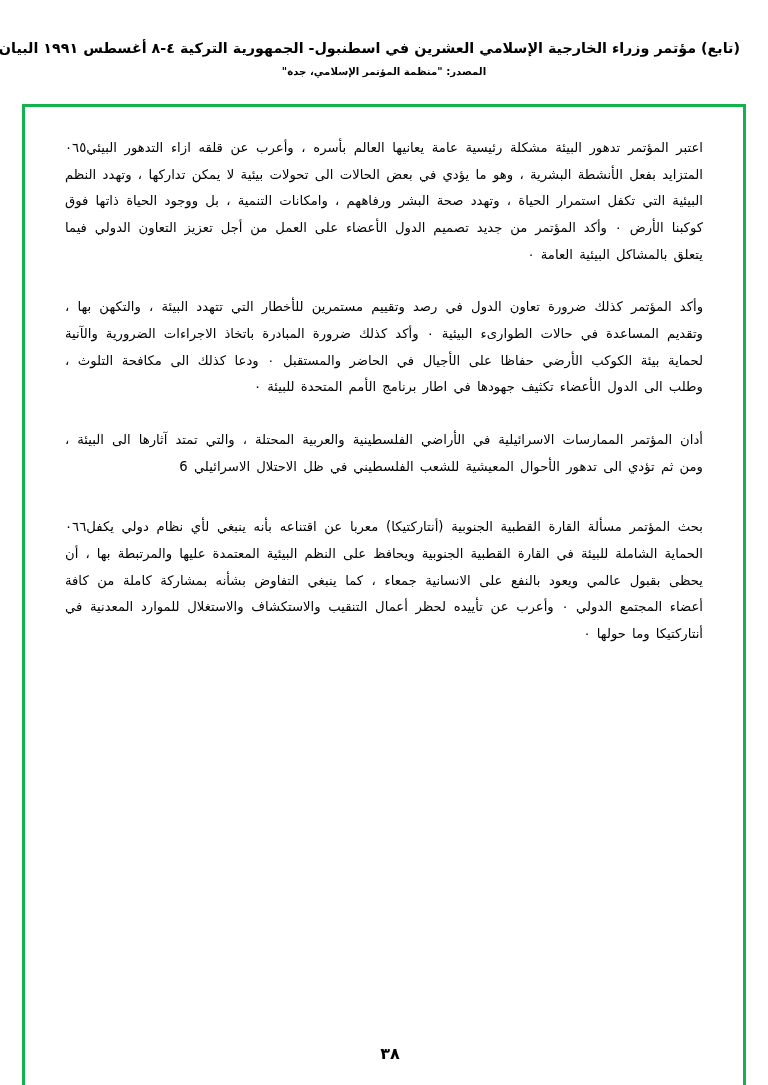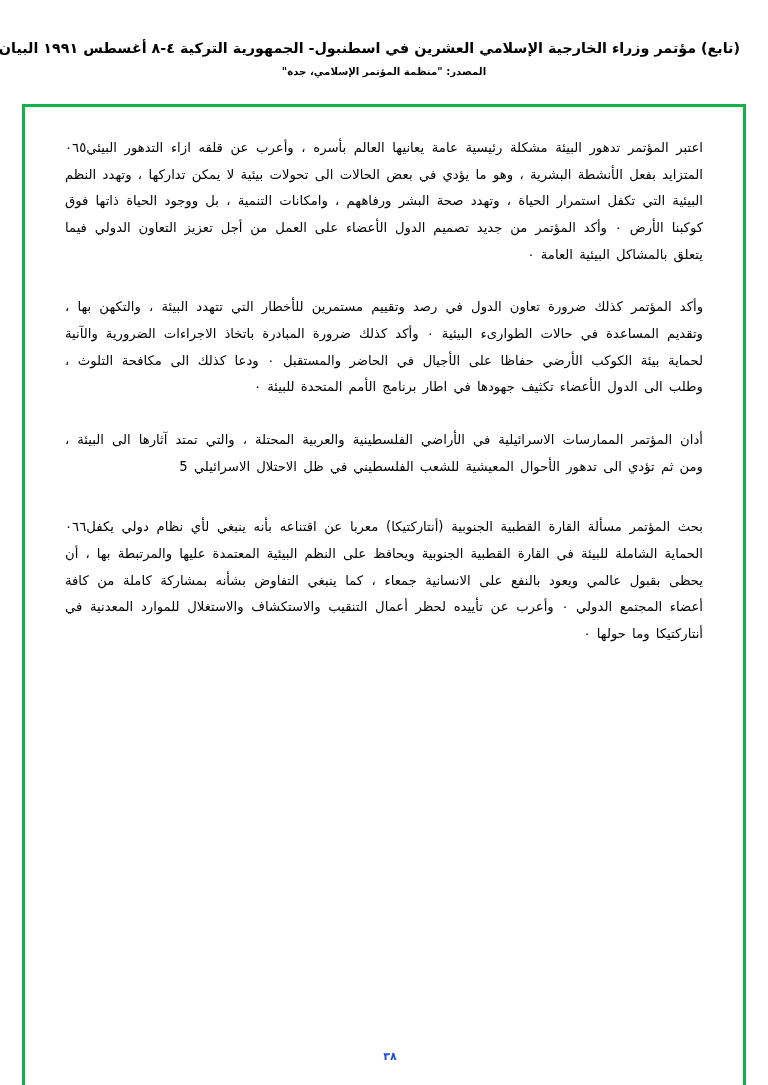--- a/index.html
+++ b/index.html
@@ -81,24 +81,24 @@
   .spacer-sm { height: 6px; }
   .spacer-md { height: 14px; }
 
   
   .page-number {
     position: absolute;
     bottom: 22px;
     left: 12px;
     right: 0;
     text-align: center;
-    font-size: 11px;
+    font-size: 16px;
     font-weight: bold;
     letter-spacing: 1px;
-    color: #1d4ed8;
+    color: #000000;
   }
 </style>
 </head>
 <body>
 
 <div class="page">
 
   <div class="doc-header">
     <div class="header-title">(تابع) مؤتمر وزراء الخارجية الإسلامي العشرين في اسطنبول- الجمهورية التركية ٤-٨ أغسطس ١٩٩١ البيان الختامي</div>
     <div class="header-source">المصدر: "منظمة المؤتمر الإسلامي، جدة"</div>
@@ -114,21 +114,21 @@
 
       <div class="spacer-sm"></div>
 
       <p class="para">
         <span>وأكد المؤتمر كذلك ضرورة تعاون الدول في رصد وتقييم مستمرين للأخطار التي تتهدد البيئة ، والتكهن بها ، وتقديم المساعدة في حالات الطوارىء البيئية ٠ وأكد كذلك ضرورة المبادرة باتخاذ الاجراءات الضرورية والآنية لحماية بيئة الكوكب الأرضي حفاظا على الأجيال في الحاضر والمستقبل ٠ ودعا كذلك الى مكافحة التلوث ، وطلب الى الدول الأعضاء تكثيف جهودها في اطار برنامج الأمم المتحدة للبيئة ٠</span>
       </p>
 
       <div class="spacer-sm"></div>
 
       <p class="para">
-        <span>أدان المؤتمر الممارسات الاسرائيلية في الأراضي الفلسطينية والعربية المحتلة ، والتي تمتد آثارها الى البيئة ، ومن ثم تؤدي الى تدهور الأحوال المعيشية للشعب الفلسطيني في ظل الاحتلال الاسرائيلي 5</span>
+        <span>أدان المؤتمر الممارسات الاسرائيلية في الأراضي الفلسطينية والعربية المحتلة ، والتي تمتد آثارها الى البيئة ، ومن ثم تؤدي الى تدهور الأحوال المعيشية للشعب الفلسطيني في ظل الاحتلال الاسرائيلي 6</span>
       </p>
 
       <div class="spacer-md"></div>
 
       <p class="para last">
         <span class="num">٠٦٦</span>
         <span>بحث المؤتمر مسألة القارة القطبية الجنوبية (أنتاركتيكا) معربا عن اقتناعه بأنه ينبغي لأي نظام دولي يكفل الحماية الشاملة للبيئة في القارة القطبية الجنوبية ويحافظ على النظم البيئية المعتمدة عليها والمرتبطة بها ، أن يحظى بقبول عالمي ويعود بالنفع على الانسانية جمعاء ، كما ينبغي التفاوض بشأنه بمشاركة كاملة من كافة أعضاء المجتمع الدولي ٠ وأعرب عن تأييده لحظر أعمال التنقيب والاستكشاف والاستغلال للموارد المعدنية في أنتاركتيكا وما حولها ٠</span>
       </p>
 
     </div>

